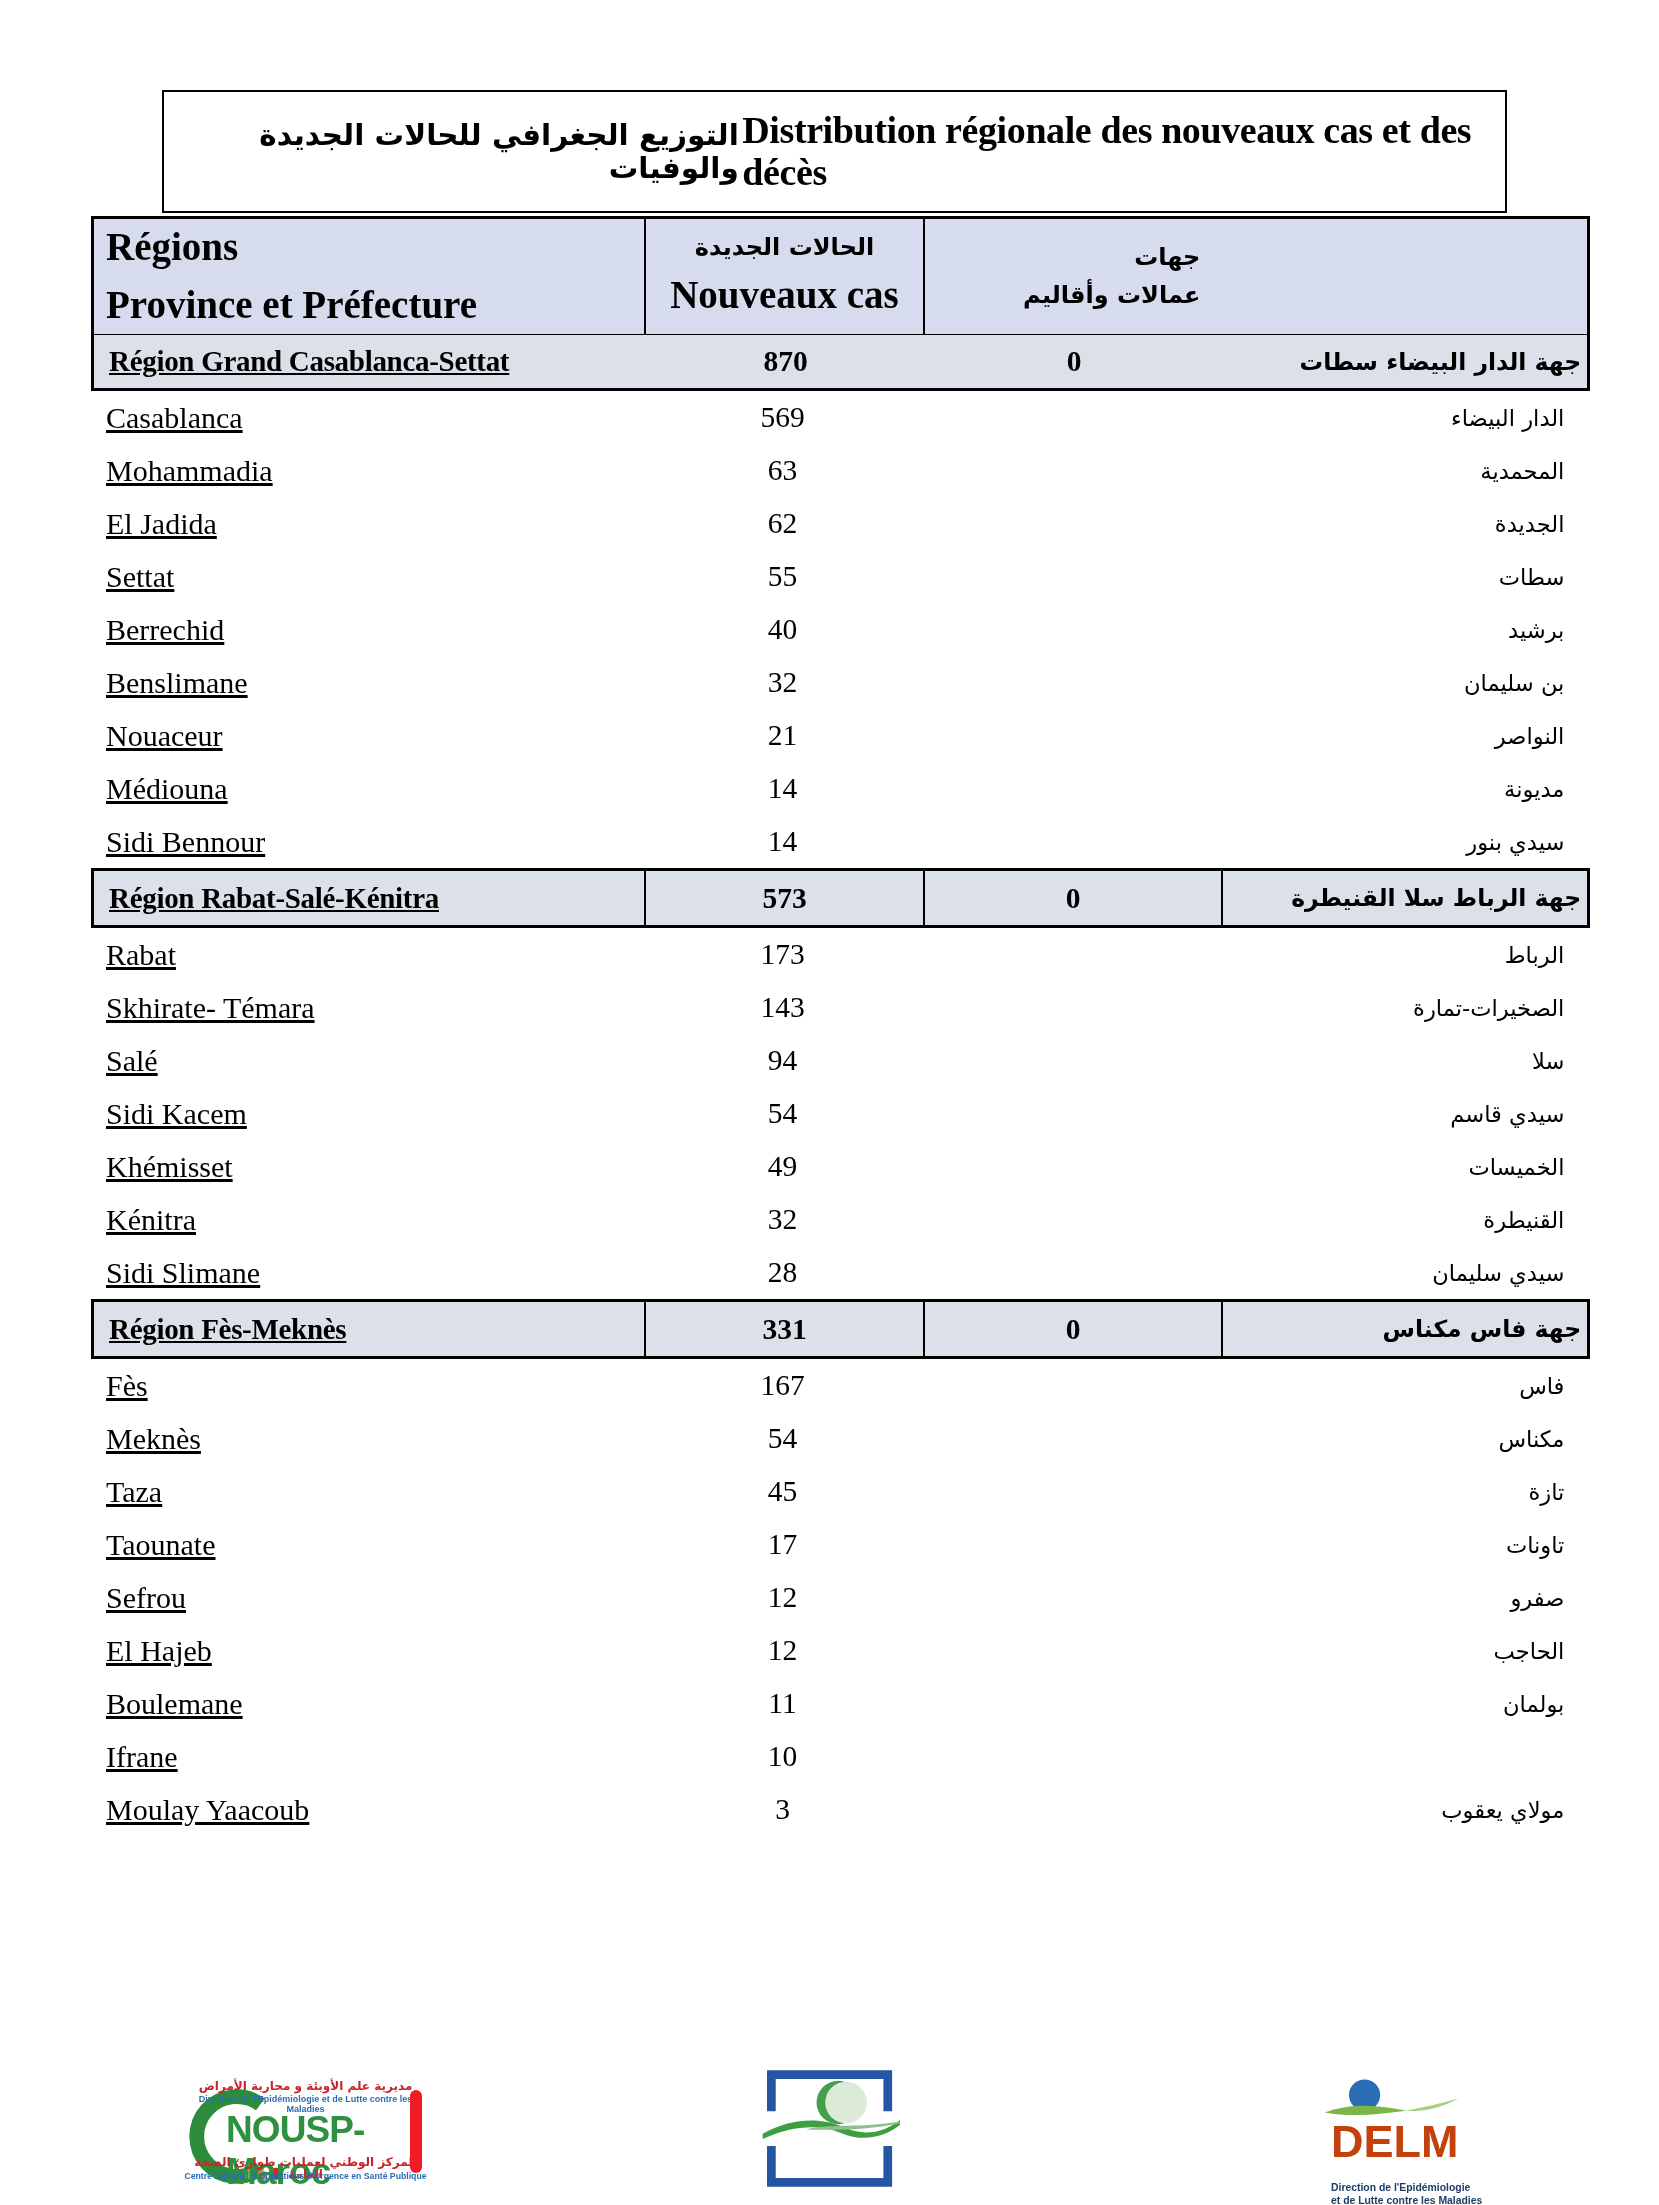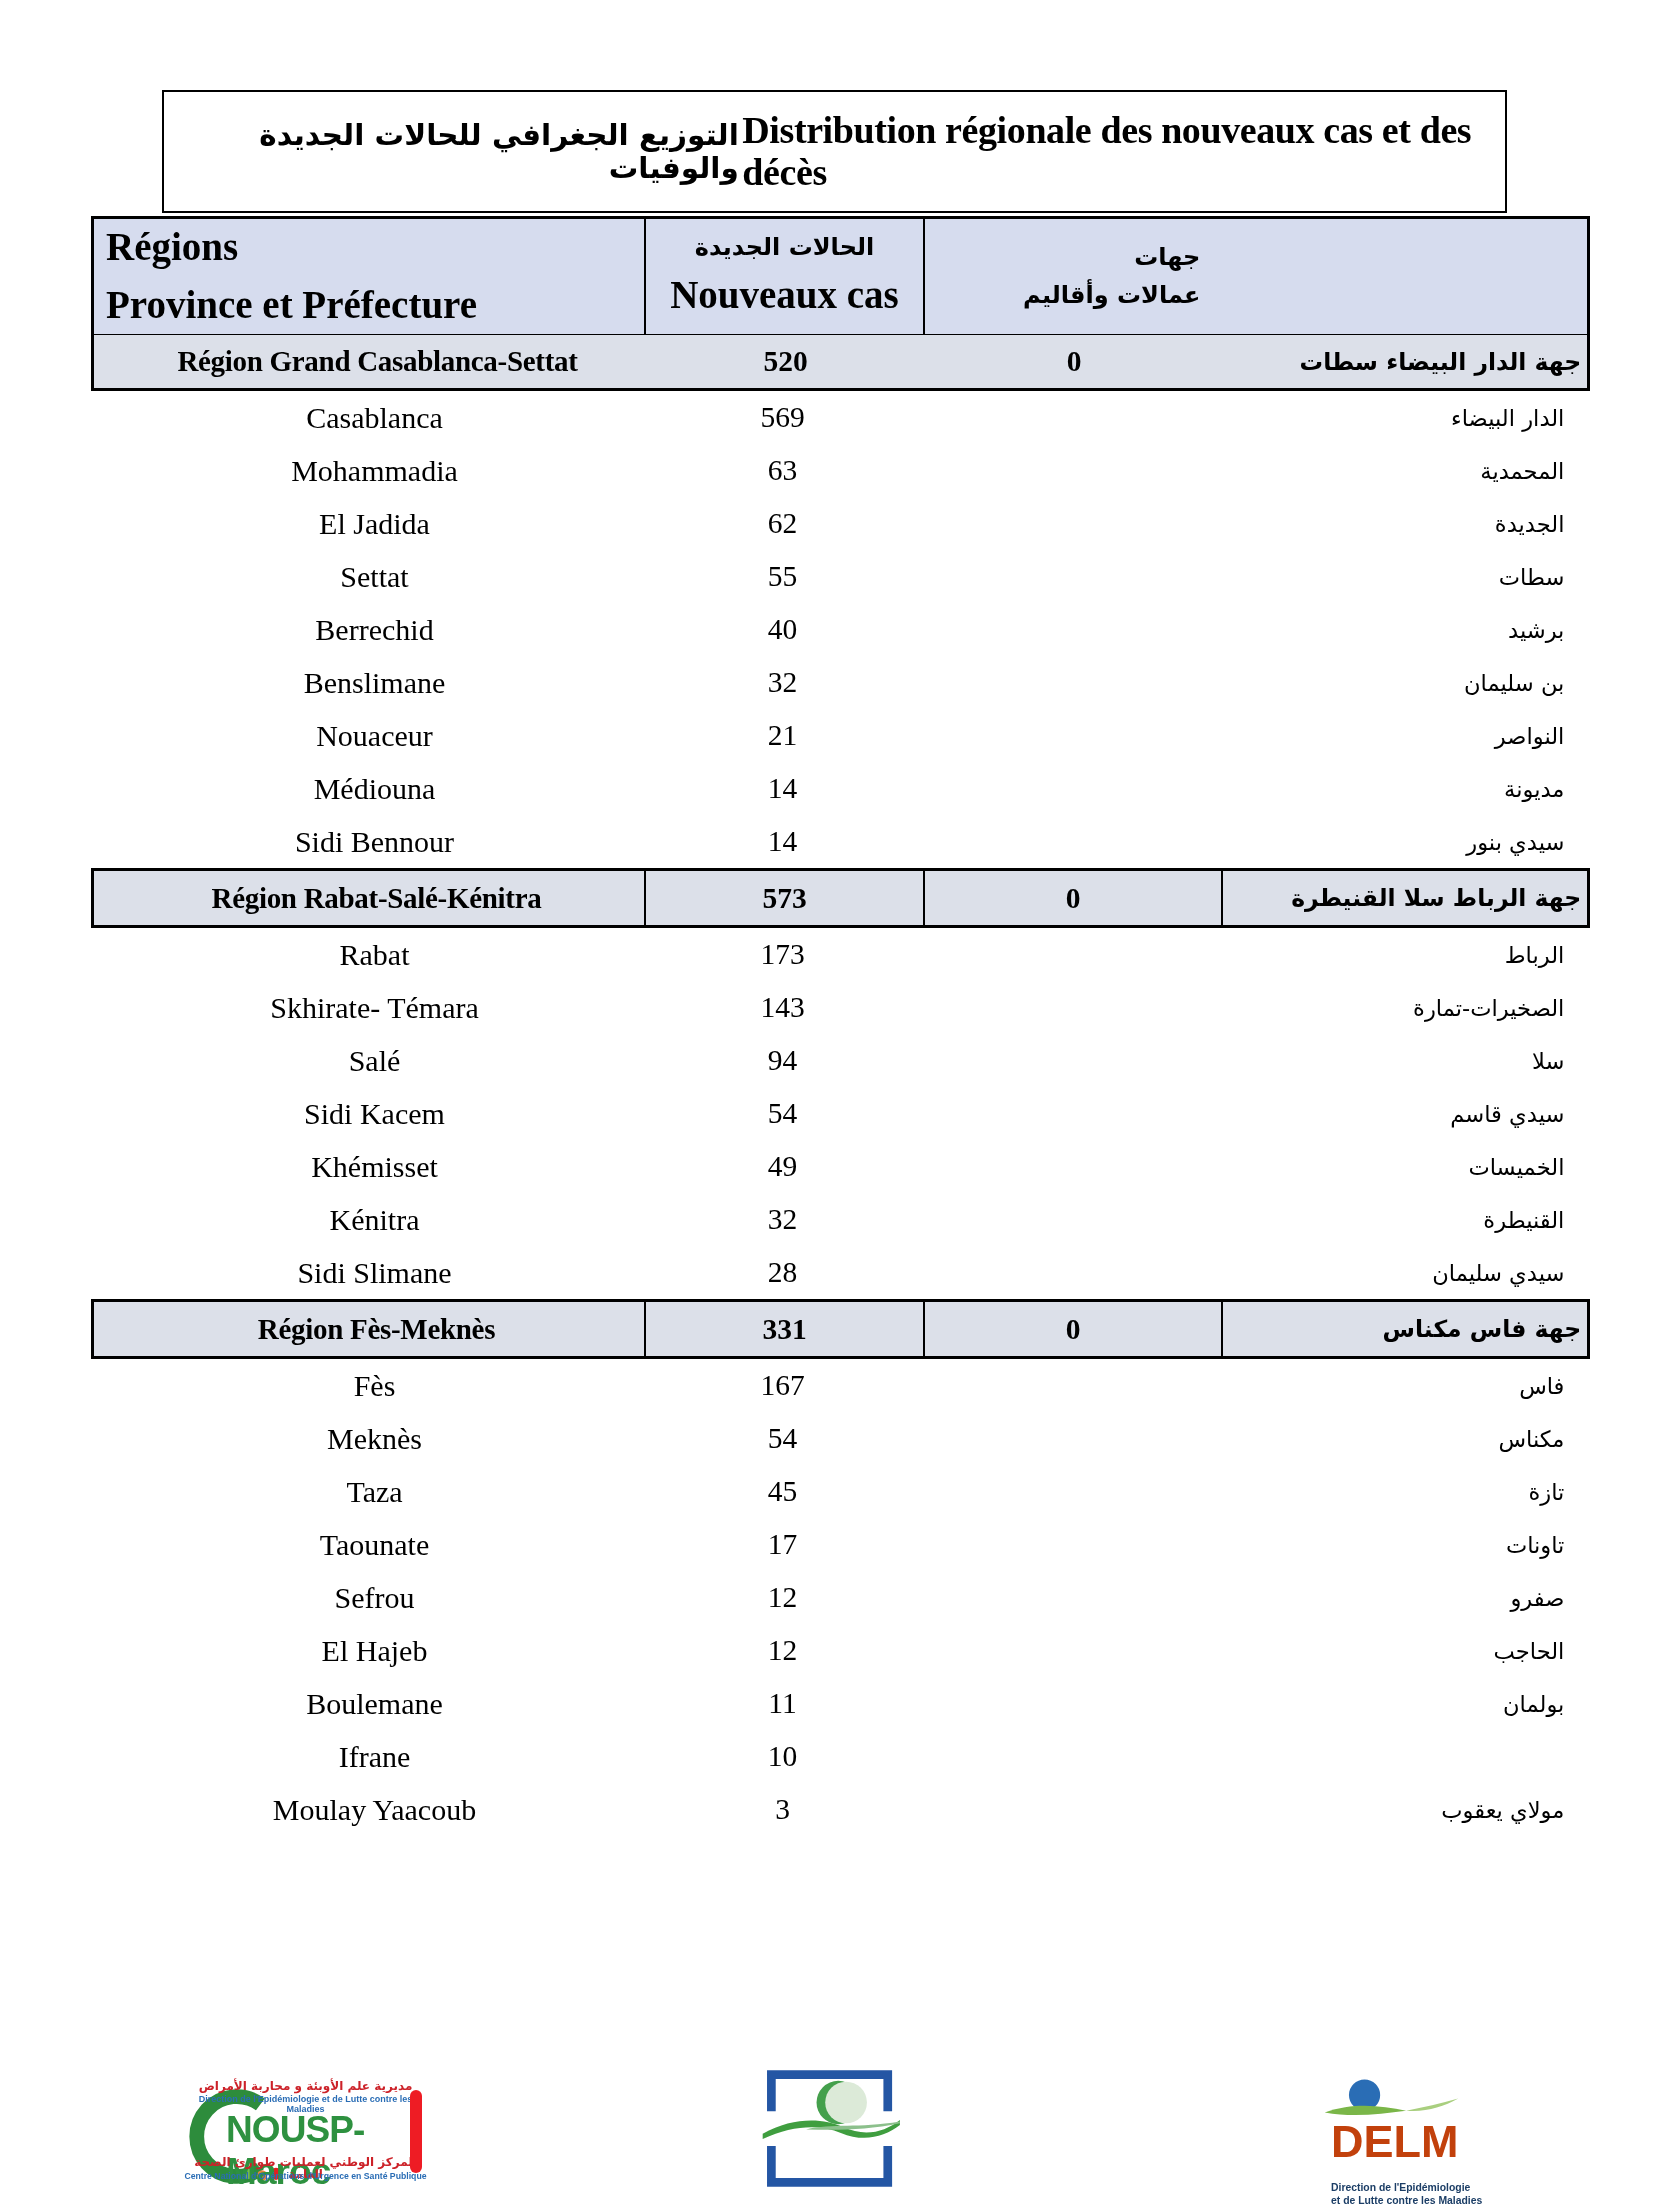--- a/index.html
+++ b/index.html
@@ -20,21 +20,21 @@
     display:flex;flex-direction:row;align-items:center;justify-content:center;
     gap:3.5px;
   }
   .title-ar{font-weight:bold;font-size:29.5px;line-height:1.1;}
   .title-fr{font-weight:bold;font-size:38px;line-height:1.1;letter-spacing:-0.4px;}
 
   
   .table-wrap{position:absolute;left:91px;top:216px;width:1499px;}
   .row{display:grid;grid-template-columns:552px 279px 298px 367px;box-sizing:border-box;}
   .cell{display:flex;align-items:center;box-sizing:border-box;min-width:0;}
-  .c-left{justify-content:center;padding-left:15px;}
+  .c-left{justify-content:flex-start;padding-left:15px;text-decoration:underline;}
   .c-center{justify-content:center;text-align:center;}
   .c-right{justify-content:flex-end;padding-right:22.6px;text-align:right;}
 
   .boxed{border:3.5px solid #000;box-sizing:border-box;background:var(--region-bg);}
   .boxed .cell{border-right:2.6px solid #000;}
   .boxed .cell:last-child{border-right:none;}
 
   .header-box{border:3.5px solid #000;box-sizing:border-box;}
   .header-row{background:var(--header-bg);}
   .header-row .cell{border-right:2.6px solid #000;flex-direction:column;align-items:stretch;justify-content:center;height:115px;gap:8.7px;}
@@ -102,21 +102,21 @@
           <span class="hdr-ar ar">جهات</span>
           <span class="hdr-ar ar">عمالات وأقاليم</span>
         </div>
       </div>
 
     <div class="row region-row attached">
       <div class="cell c-left">
             <span class="region-fr">Région Grand Casablanca-Settat</span>
           </div>
       <div class="cell c-center">
-            <span class="region-num">520</span>
+            <span class="region-num">870</span>
           </div>
       <div class="cell c-center">
             <span class="region-num">0</span>
           </div>
       <div class="cell c-right">
             <span class="region-ar ar">جهة الدار البيضاء سطات</span>
           </div>
     </div>
       </div>
     <div>

